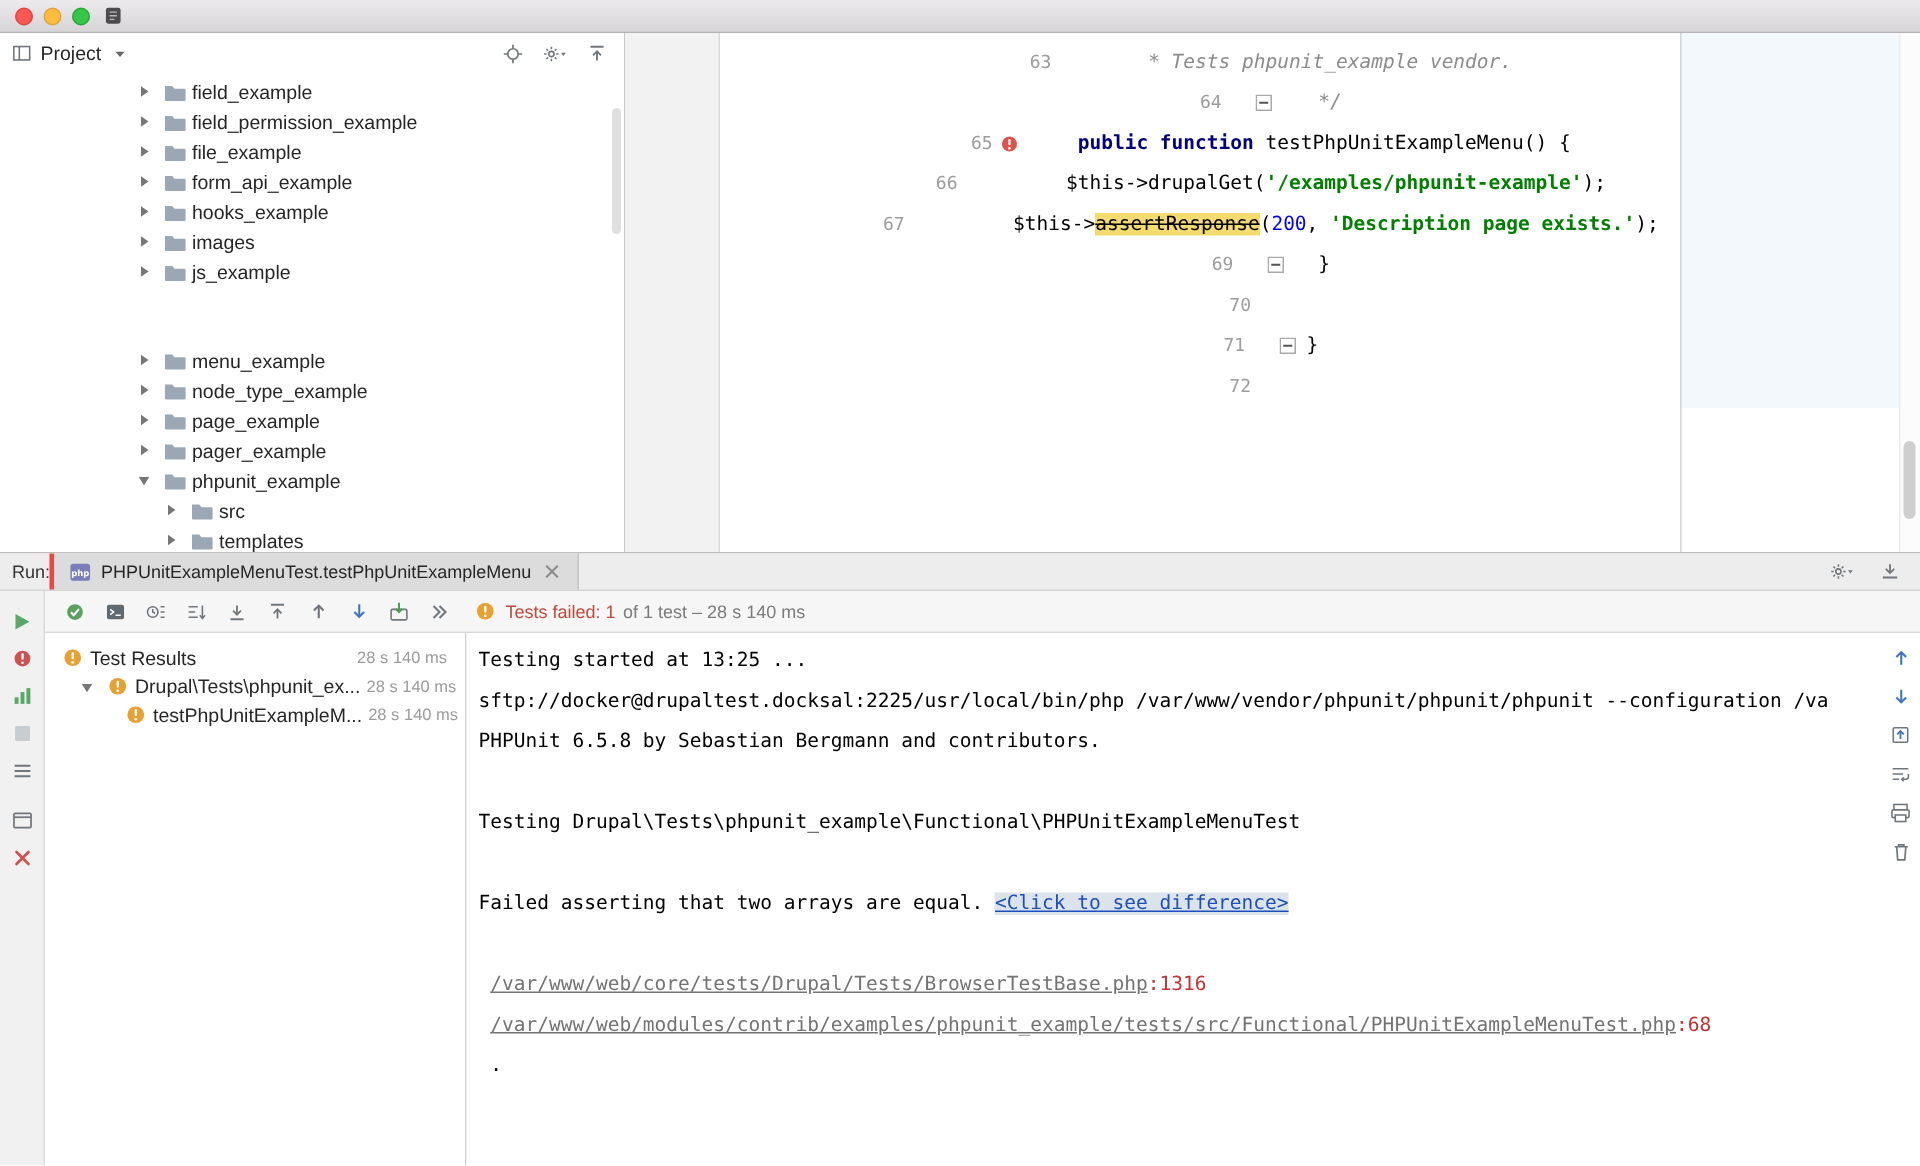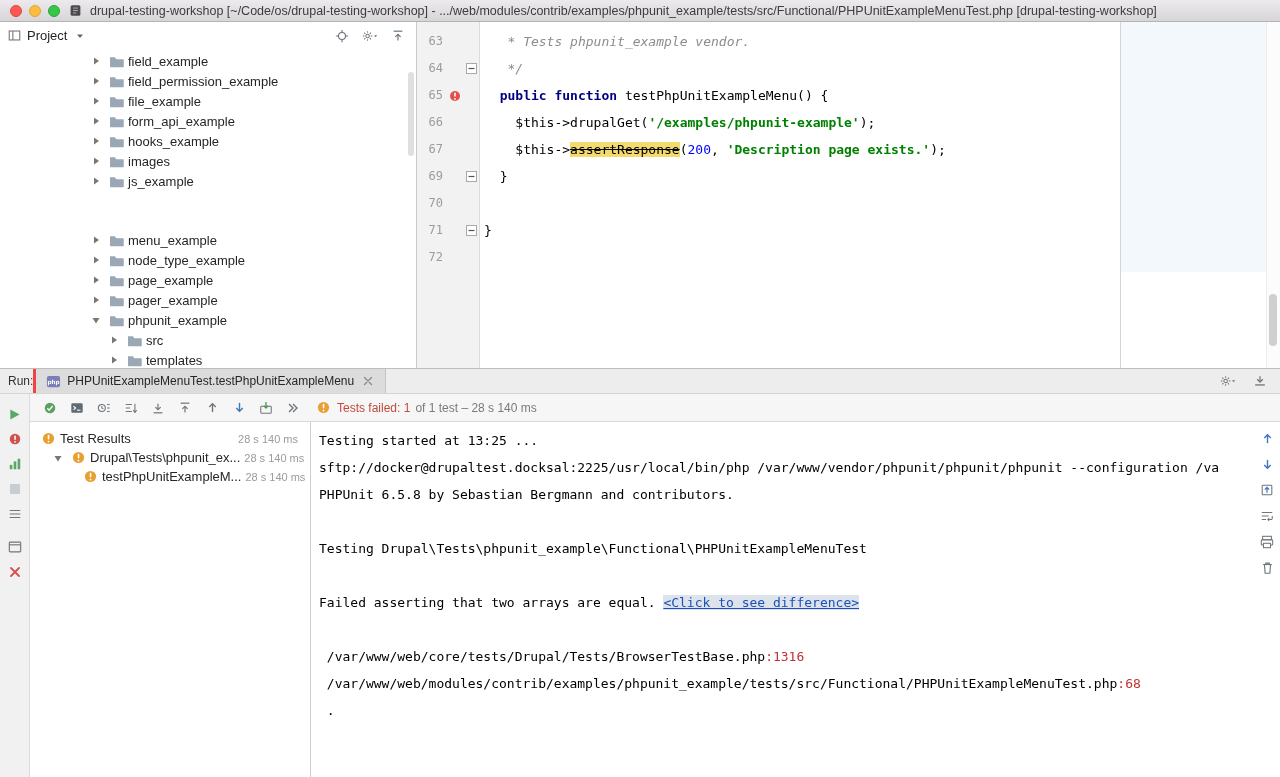--- a/index.html
+++ b/index.html
@@ -23,21 +23,21 @@
   .ph-icons{margin-left:auto;display:flex;gap:12px;align-items:center;}
   .project-tree{flex:1;padding-top:2px;overflow:hidden;}
   .ptree-row{height:20px;display:flex;align-items:center;gap:4px;font-size:13px;color:#262626;white-space:nowrap;}
   .proj-scroll{position:absolute;right:2px;top:50px;width:6px;height:84px;background:#DFDFDF;border-radius:3px;}
 
   .editor{flex:1;position:relative;overflow:hidden;background:#FFF;min-width:0;}
   .gutter-bg{position:absolute;left:0;top:0;bottom:0;width:63px;background:#F2F2F2;border-right:1px solid #DBDBDB;box-sizing:border-box;}
   .beyond-band{position:absolute;left:703px;right:14px;top:0;height:250px;background:#F3F8FC;}
   .margin-line{position:absolute;left:703px;top:0;bottom:0;width:1px;background:#D4D4D4;}
   .editor-lines{position:relative;padding-top:6px;margin-right:14px;}
-  .eline{display:flex;height:27px;line-height:27px;font-family:"DejaVu Sans Mono",monospace;font-size:13px;}
+  .eline{display:flex;height:27px;line-height:27px;font-family:"DejaVu Sans Mono",monospace;font-size:13px;justify-content:center;}
   .eline.current{background:#FBF0C4;}
   .gut{width:63px;flex:none;display:flex;align-items:center;box-sizing:border-box;}
   .lnum{width:26px;text-align:right;color:#9C9C9C;font-size:12px;padding-right:2px;}
   .gicon{width:19px;display:flex;justify-content:center;align-items:center;}
   .gfold{width:15px;display:flex;justify-content:center;align-items:center;}
   .codecell{white-space:pre;padding-left:4px;color:#000;}
   .tok-comment{color:#8C8C8C;font-style:italic;}
   .tok-keyword{color:#000080;font-weight:bold;}
   .tok-string{color:#008000;font-weight:bold;}
   .tok-number{color:#0000FF;}
@@ -65,40 +65,39 @@
 
   .runsplit{flex:1;display:flex;min-height:0;}
   .ttree{width:281px;flex:none;border-right:1px solid #CFCFCF;padding-top:7px;box-sizing:border-box;background:#FFF;overflow:hidden;}
   .trow{height:19px;display:flex;align-items:center;gap:4px;font-size:13px;color:#262626;padding-right:12px;white-space:nowrap;overflow:hidden;}
   .ttime{margin-left:auto;color:#9B9B9B;font-size:11px;flex:none;}
   .consolewrap{flex:1;position:relative;min-width:0;background:#FFF;}
   .console-lines{padding:5px 34px 0 8px;font-family:"DejaVu Sans Mono",monospace;font-size:13px;color:#000;}
   .cline{height:27px;line-height:27px;white-space:pre;overflow:hidden;}
   .cseg-plain{color:#000;}
   .cseg-difflink{color:#1B4FBB;text-decoration:underline;background:#DCE3EA;}
-  .cseg-filelink{color:#000000;}
+  .cseg-filelink{color:#737373;text-decoration:underline;}
   .cseg-lineno{color:#C63030;}
   .cicons{position:absolute;right:5px;top:8px;display:flex;flex-direction:column;gap:10px;align-items:center;}
 </style>
 </head>
 <body>
 
 <div class="app">
 
   <div class="titlebar">
     <span class="tl red"></span>
     <span class="tl yellow"></span>
     <span class="tl green"></span>
     <span class="icon">
         <svg width="13" height="13" viewBox="0 0 16 16">
           <rect x="2" y="1.5" width="12" height="13" rx="2" fill="#4C4C4C"></rect>
           <path d="M5 5h6M5 8h6M5 11h4" stroke="#B9B9B9" stroke-width="1.1"></path>
         </svg>
       </span>
-    <span class="title-text">drupal-testing-workshop [~/Code/os/drupal-testing-workshop] - .../web/modules/contrib/examples/phpunit_example/tests/src/Functional/PHPUnitExampleMenuTest.php [drupal-testing-workshop]</span>
   </div>
 
   <div class="main">
     <div class="project">
       <div class="project-header">
         <span class="icon">
             <svg width="13" height="13" viewBox="0 0 16 16">
               <rect x="1.5" y="2.5" width="13" height="11" fill="none" stroke="#6F767C" stroke-width="1.3"></rect>
               <path d="M6 2.5v11" stroke="#6F767C" stroke-width="1.3"></path>
             </svg>

